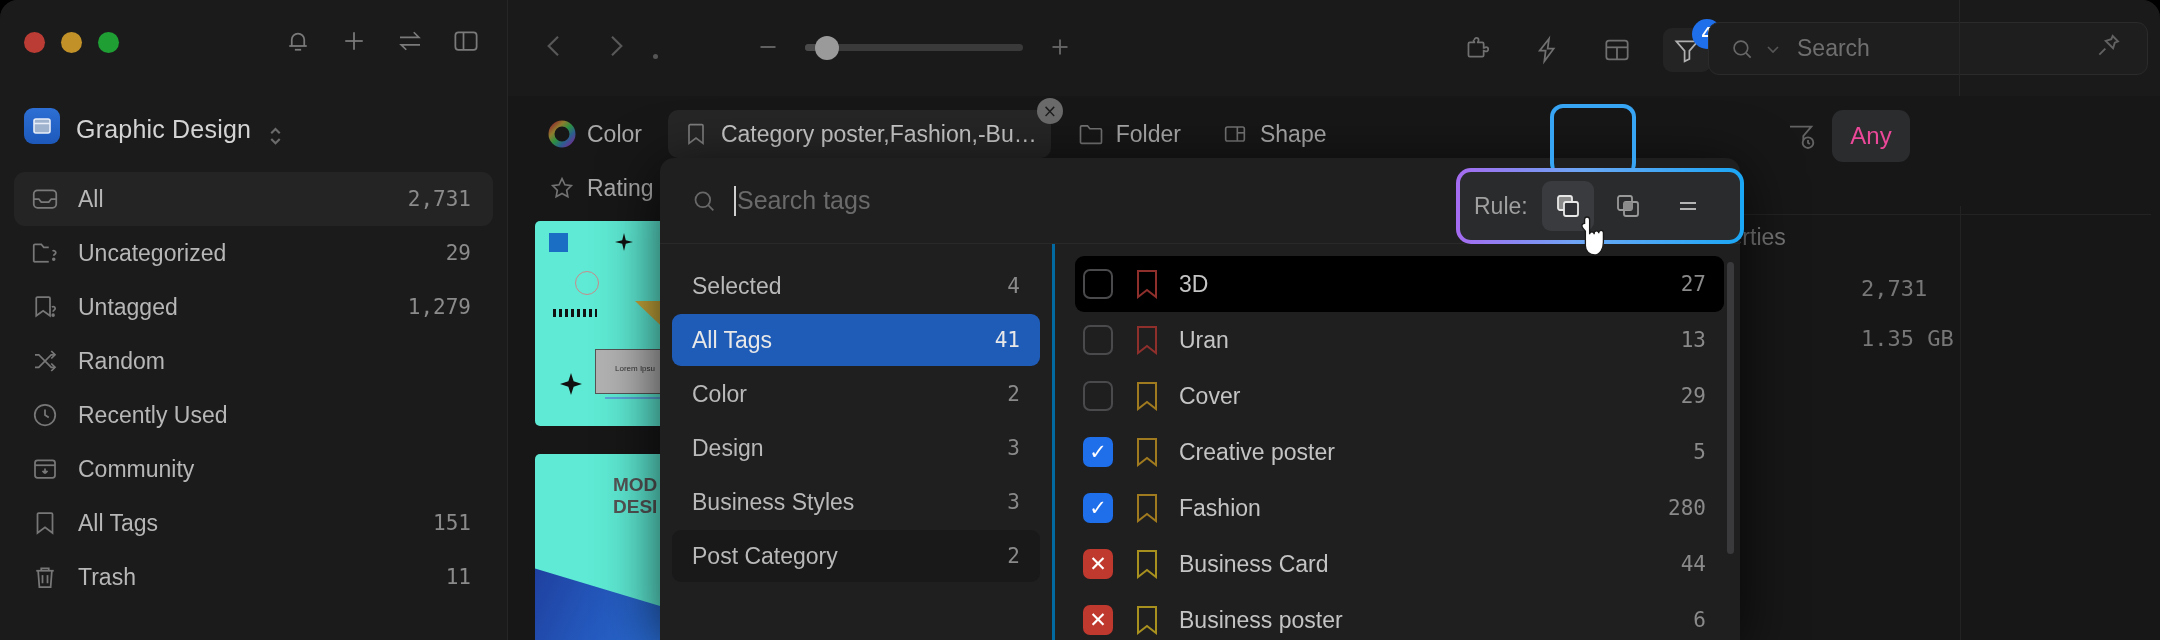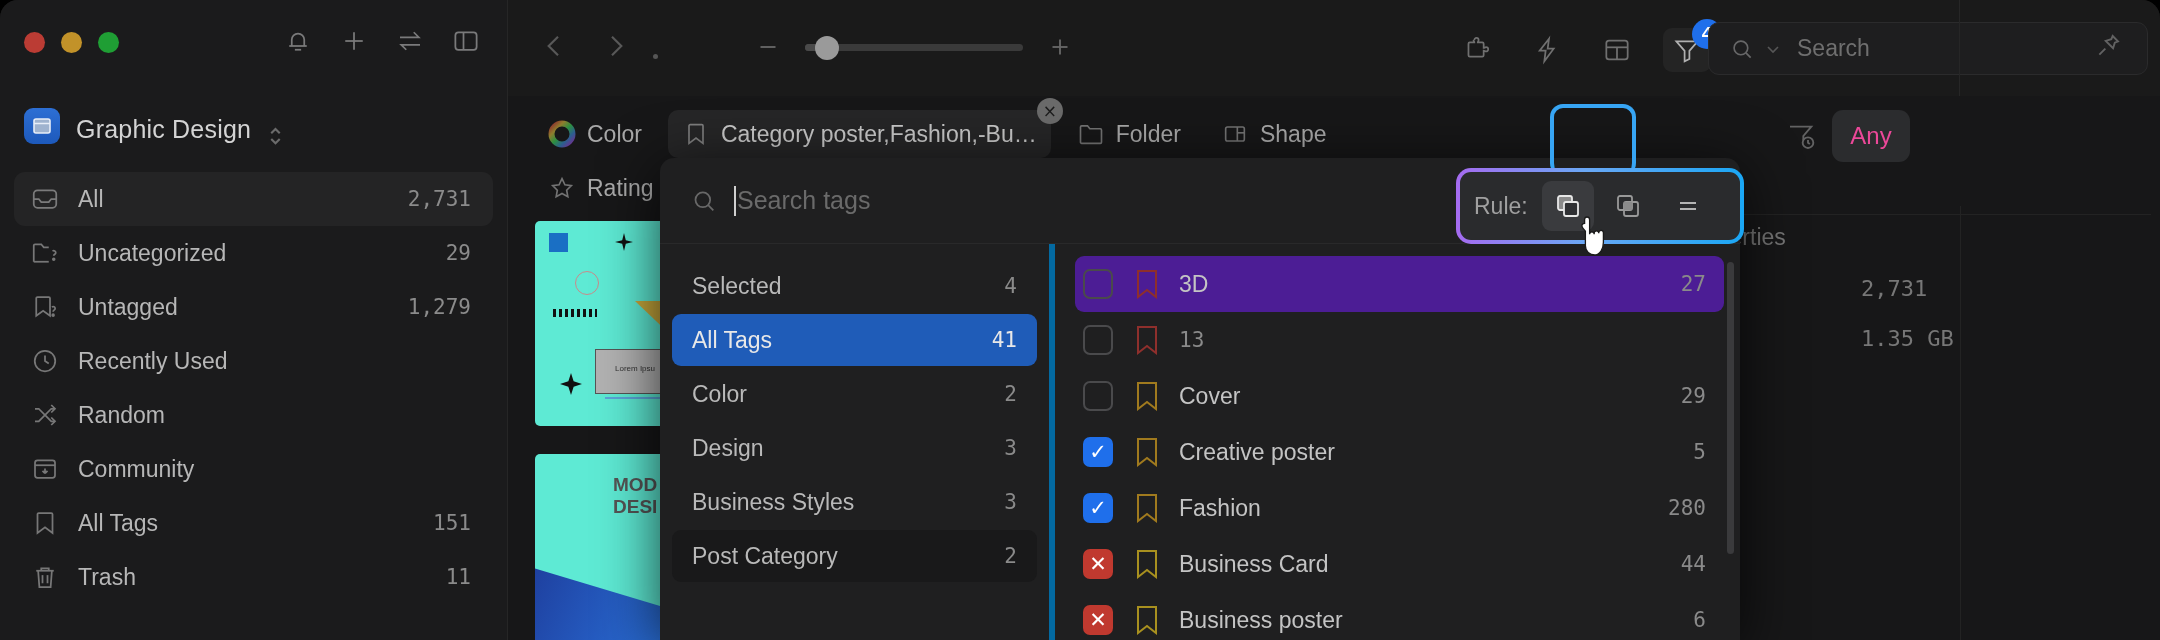--- a/index.html
+++ b/index.html
@@ -215,39 +215,39 @@
   .tp-search-wrap { position: relative; flex: 1; display: flex; align-items: center; }
   .caret {
     width: 2px; height: 30px; background: #cfcfcf;
     margin-right: 1px;
   }
   .tp-ph { font-size: 25px; color: #6a6a6a; }
 
   .tp-body { display: flex; height: 396px; }
   .tp-left {
     width: 395px; padding: 16px 12px 0 12px;
-    border-right: 6px solid #0369a1;
+    border-right: 3px solid #0369a1;
   }
   .cat {
     height: 52px; display: flex; align-items: center;
     padding: 0 20px; border-radius: 9px; cursor: pointer;
     margin-bottom: 2px;
   }
   .cat .nm { flex: 1; font-size: 23px; color: #b9b9b9; white-space: nowrap; }
   .cat .ct { font-size: 21px; color: #8a8a8a; font-family: "DejaVu Sans Mono", monospace; }
   .cat.sel { background: #1f5cb8; }
   .cat.sel .nm, .cat.sel .ct { color: #e8e8e8; }
   .cat.hl { background: #19191a; }
 
   .tp-right { flex: 1; padding: 12px 16px 0 20px; position: relative; }
   .tag {
     height: 56px; display: flex; align-items: center;
     padding: 0 18px 0 8px; border-radius: 9px; cursor: pointer;
   }
-  .tag.hover { background: #4c1d95; }
+  .tag.hover { background: #000000; }
   .cb {
     width: 30px; height: 30px; border-radius: 7px;
     border: 2px solid #4a4a4c; flex: 0 0 auto;
     margin-right: 22px;
     display: flex; align-items: center; justify-content: center;
   }
   .cb.checked { background: #1f6feb; border-color: #1f6feb; }
   .cb.excluded { background: #c0392f; border-color: #c0392f; }
   .cb .mk { color: #fff; font-size: 21px; line-height: 1; font-family: "DejaVu Sans", sans-serif; }
   .bm { width: 24px; height: 30px; margin-right: 20px; flex: 0 0 auto; }
@@ -378,37 +378,37 @@
               <path d="M17.5 12c1.2-.8 2.6 0 2.6 1.2 0 1.3-1.6 1.3-1.6 2.5"></path>
               <circle cx="18.5" cy="18.5" r=".7" fill="#b0b0b0"></circle>
             </svg>
         </span>
         <span class="nav-label">Untagged</span>
         <span class="nav-count">1,279</span>
       </div>
       <div class="nav-item">
         <span class="nav-ic">
           <svg viewBox="0 0 24 24" fill="none" stroke="#b0b0b0" stroke-width="1.4">
-              <circle cx="12" cy="12" r="8.2"></circle>
-              <path d="M12 7.5V12l3 2"></path>
-            </svg>
-        </span>
-        <span class="nav-label">Recently Used</span>
-        <span class="nav-count"></span>
-      </div>
-      <div class="nav-item">
-        <span class="nav-ic">
-          <svg viewBox="0 0 24 24" fill="none" stroke="#b0b0b0" stroke-width="1.4">
               <path d="M4 7h3l10 10h3"></path>
               <path d="M4 17h3L17 7h3"></path>
               <path d="M17 4l3 3-3 3"></path>
               <path d="M17 14l3 3-3 3"></path>
             </svg>
         </span>
         <span class="nav-label">Random</span>
+        <span class="nav-count"></span>
+      </div>
+      <div class="nav-item">
+        <span class="nav-ic">
+          <svg viewBox="0 0 24 24" fill="none" stroke="#b0b0b0" stroke-width="1.4">
+              <circle cx="12" cy="12" r="8.2"></circle>
+              <path d="M12 7.5V12l3 2"></path>
+            </svg>
+        </span>
+        <span class="nav-label">Recently Used</span>
         <span class="nav-count"></span>
       </div>
       <div class="nav-item">
         <span class="nav-ic">
           <svg viewBox="0 0 24 24" fill="none" stroke="#b0b0b0" stroke-width="1.4">
               <rect x="4" y="5" width="16" height="14" rx="2"></rect>
               <line x1="4" y1="9" x2="20" y2="9"></line>
               <path d="M12 11.5v4m0 0l-2-2m2 2l2-2"></path>
             </svg>
         </span>
@@ -689,20 +689,21 @@
           <span class="ct">27</span>
         </div>
 
         <div class="tag">
           <span class="cb"></span>
           <span class="bm">
             <svg viewBox="0 0 24 30" fill="none" stroke="#8e2f2c" stroke-width="2">
                 <path d="M3 2h18v26l-9-7-9 7z"></path>
               </svg>
           </span>
+          <span class="nm">Uran</span>
           <span class="ct">13</span>
         </div>
 
         <div class="tag">
           <span class="cb"></span>
           <span class="bm">
             <svg viewBox="0 0 24 30" fill="none" stroke="#a07a1e" stroke-width="2">
                 <path d="M3 2h18v26l-9-7-9 7z"></path>
               </svg>
           </span>

